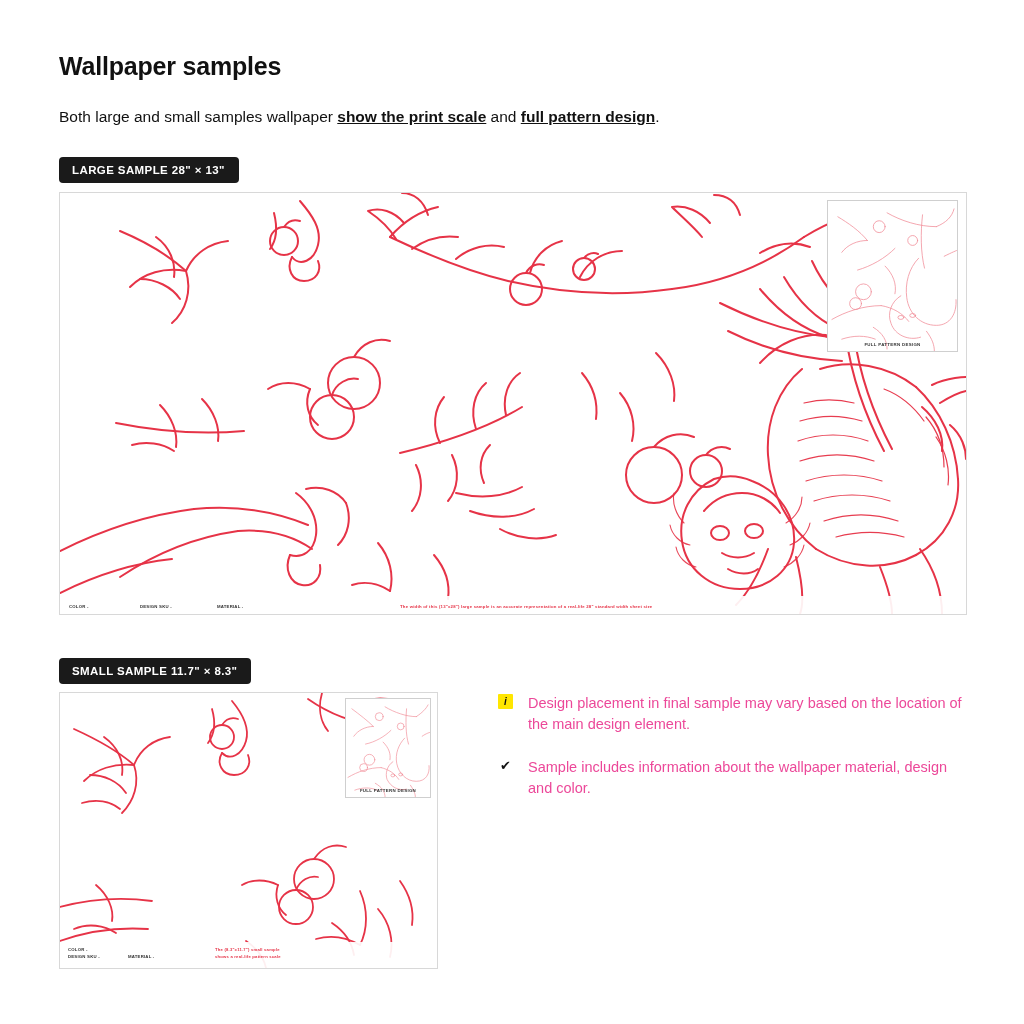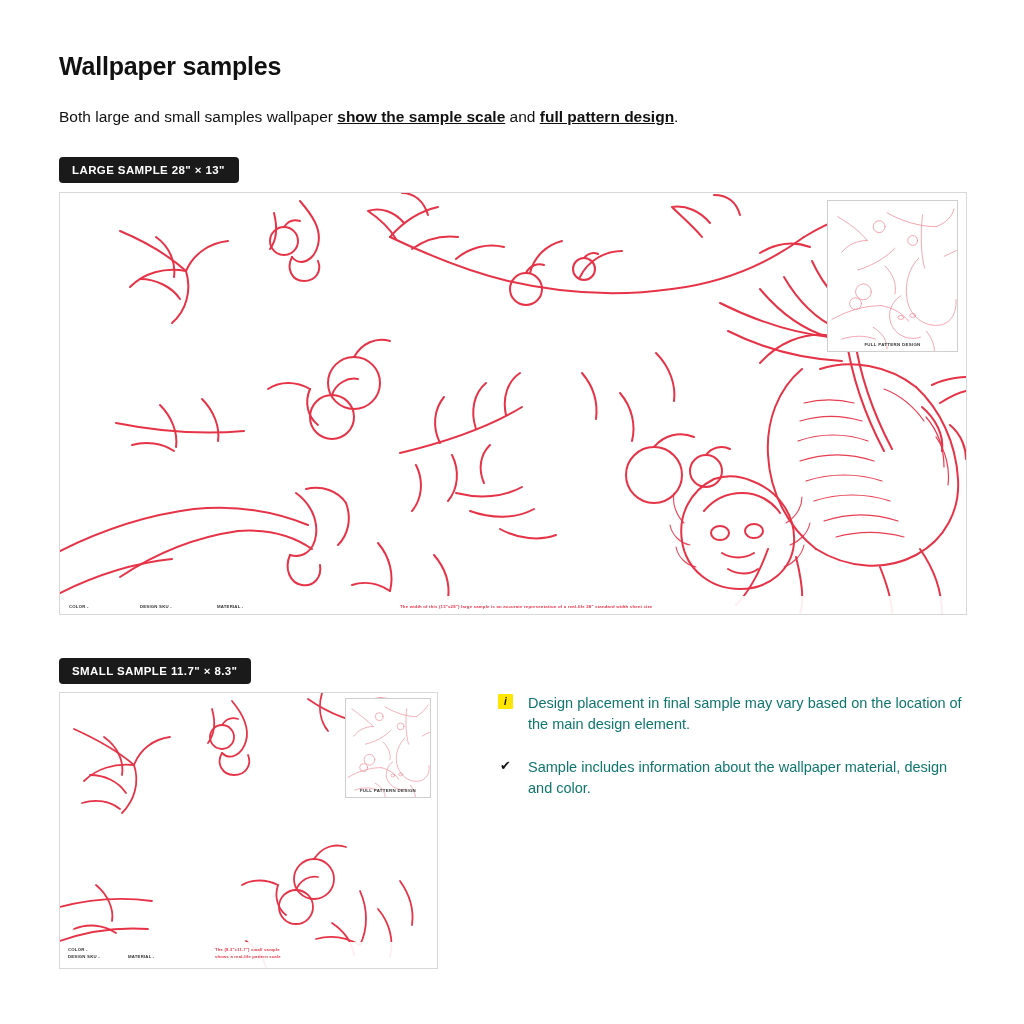--- a/index.html
+++ b/index.html
@@ -187,32 +187,32 @@
     width: 15px;
     height: 15px;
     color: #111111;
     font-size: 13px;
     line-height: 15px;
     text-align: center;
   }
   .note-text {
     font-size: 14.5px;
     line-height: 21px;
-    color: #0f766e;
+    color: #ec4899;
   }
 </style>
 </head>
 <body>
 
 <div class="page">
 
   <div class="title">Wallpaper samples</div>
 
   <div class="subtitle">
-    <span>Both large and small samples wallpaper </span><b>show the sample scale</b><span> and </span><b>full pattern design</b><span>.</span>
+    <span>Both large and small samples wallpaper </span><b>show the print scale</b><span> and </span><b>full pattern design</b><span>.</span>
   </div>
 
   <div class="badge" id="badge-large">LARGE SAMPLE 28" × 13"</div>
 
   <div class="sample-frame" id="large-sample">
 
     <svg class="art" viewBox="0 0 906 421" preserveAspectRatio="none">
       <g fill="none" stroke="#e63347" stroke-width="2" stroke-linecap="round" stroke-linejoin="round">
 
         <path d="M240 8 C252 22 262 36 258 52 C254 68 240 74 232 64"></path>

